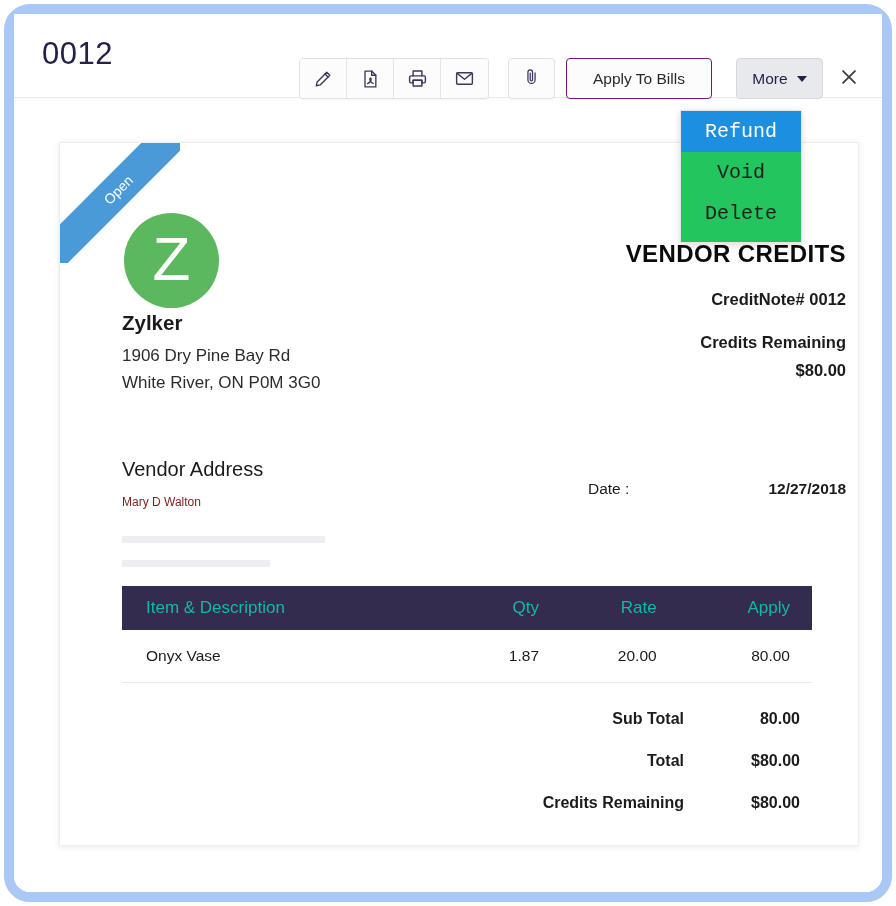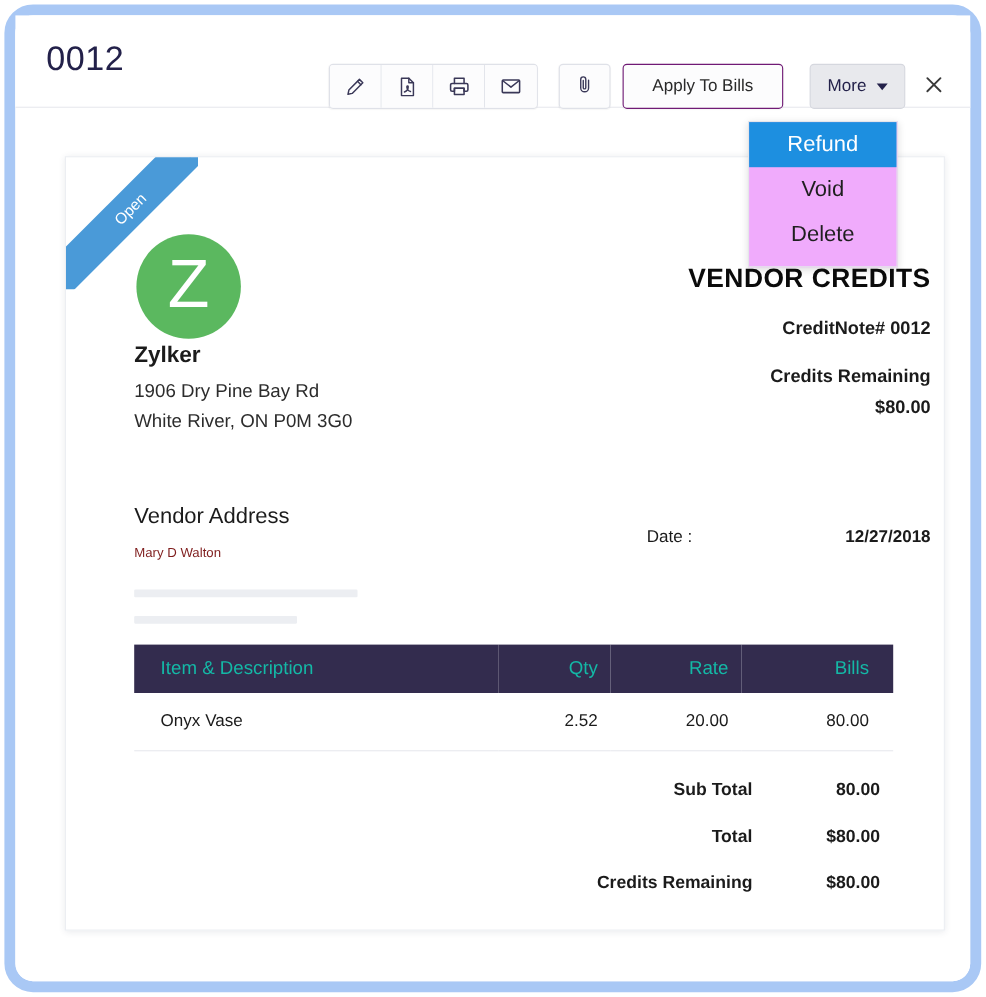--- a/index.html
+++ b/index.html
@@ -149,26 +149,27 @@
     align-items: center;
     justify-content: center;
     cursor: pointer;
   }
 
   
   .dropdown {
     position: absolute;
     left: 666px;
     top: 96px;
-    width: 136px;
-    background: #f0abfc;
+    width: 122px;
+    background: #22c55e;
     border: 1px solid #e4e5ea;
     box-shadow: 0 2px 7px rgba(0,0,0,0.14);
     z-index: 40;
     padding: 0 0 8px 0;
+    font-family: Liberation Mono, monospace;
   }
   .menu-item {
     height: 41px;
     display: flex;
     align-items: center;
     justify-content: center;
     font-size: 20px;
     color: #1f1f1f;
     cursor: pointer;
   }
@@ -531,27 +532,27 @@
 
       <div class="date-label">Date :</div>
       <div class="date-value">12/27/2018</div>
 
       <table class="items-table">
         <thead>
           <tr>
             <th class="col-desc">Item &amp; Description</th>
             <th>Qty</th>
             <th>Rate</th>
-            <th class="col-amt">Bills</th>
+            <th class="col-amt">Apply</th>
           </tr>
         </thead>
         <tbody>
           <tr>
             <td class="col-desc">Onyx Vase</td>
-            <td>2.52</td>
+            <td>1.87</td>
             <td>20.00</td>
             <td class="col-amt">80.00</td>
           </tr>
         </tbody>
       </table>
 
       <div class="totals">
         <div class="total-row">
           <span class="tlabel">Sub Total</span>
           <span class="tvalue">80.00</span>

